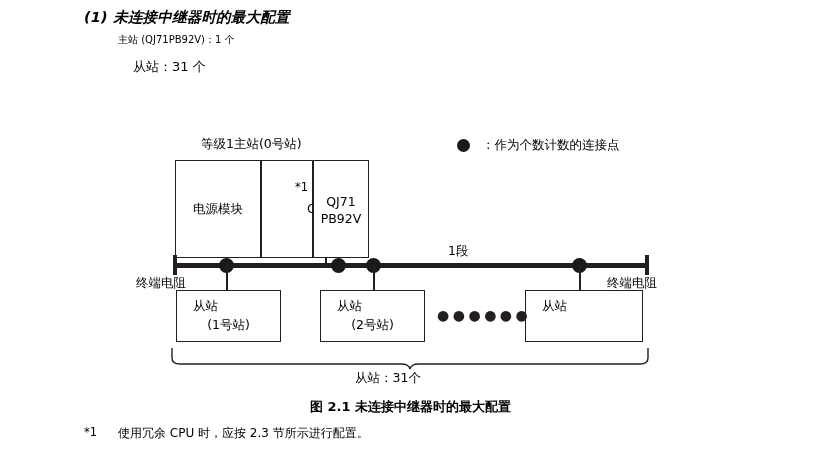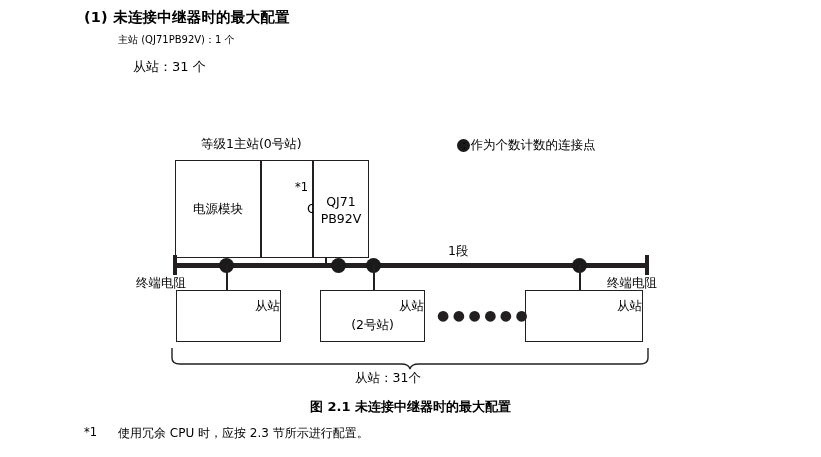--- a/index.html
+++ b/index.html
@@ -11,34 +11,35 @@
     position:relative;
     overflow:hidden;
   }
   .abs{position:absolute;}
   
   #title{
     left:84px;top:8px;
     font-size:14.5px;font-weight:bold;
     letter-spacing:0.2px;
     white-space:nowrap;
+    font-style:italic;
   }
   #spec-master{
     left:118px;top:33px;font-size:10px;white-space:nowrap;
   }
   #spec-slave{
     left:118px;top:58px;font-size:13px;white-space:nowrap;margin-left:15px;
   }
   
   #legend-dot{
     left:457px;top:139px;width:13px;height:13px;border-radius:50%;
     background:#1a1a1a;
   }
   #legend-text{
-    left:458px;top:137px;font-size:12.5px;white-space:nowrap;
+    left:482px;top:137px;font-size:12.5px;white-space:nowrap;
   }
   
   #master-caption{
     left:201px;top:136px;font-size:12.5px;white-space:nowrap;
   }
   
   .box{
     border:1.4px solid #231f20;
     background:#fff;
     box-sizing:border-box;
@@ -81,21 +82,21 @@
   
   #v-mbox{left:325px;top:258px;height:8px;}
   
   #term-left{left:136px;top:275px;font-size:12.5px;white-space:nowrap;}
   #term-right{left:607px;top:275px;font-size:12.5px;white-space:nowrap;}
   
   .slave{
     border:1.4px solid #231f20;background:#fff;box-sizing:border-box;
     position:absolute;height:52px;
   }
-  .slave .l1{position:absolute;left:16px;right:0;top:7px;text-align:right;font-size:12.5px;}
+  .slave .l1{position:absolute;left:16px;right:0;top:7px;text-align:left;font-size:12.5px;}
   .slave .l2{position:absolute;left:0;right:0;top:26px;text-align:center;font-size:12.5px;}
   #s1{left:176px;top:290px;width:105px;}
   #s2{left:320px;top:290px;width:105px;}
   #s31{left:525px;top:290px;width:118px;}
   #ellipsis{
     left:437px;top:307px;font-size:14px;letter-spacing:3.5px;color:#231f20;
     white-space:nowrap;
   }
   
   #brace{left:170px;top:348px;width:480px;height:22px;}
@@ -146,20 +147,21 @@
 <div class="abs vline" id="v-mbox"></div>
 <div class="abs vline" id="v-s1"></div>
 <div class="abs vline" id="v-s2"></div>
 <div class="abs vline" id="v-s31"></div>
 
 <div class="abs" id="term-left">终端电阻</div>
 <div class="abs" id="term-right">终端电阻</div>
 
 <div class="abs slave" id="s1">
   <div class="l1">从站</div>
+  <div class="l2">(1号站)</div>
 </div>
 <div class="abs slave" id="s2">
   <div class="l1">从站</div>
   <div class="l2">(2号站)</div>
 </div>
 <div class="abs slave" id="s31">
   <div class="l1">从站</div>
 </div>
 <div class="abs" id="ellipsis">●●●●●●</div>
 

